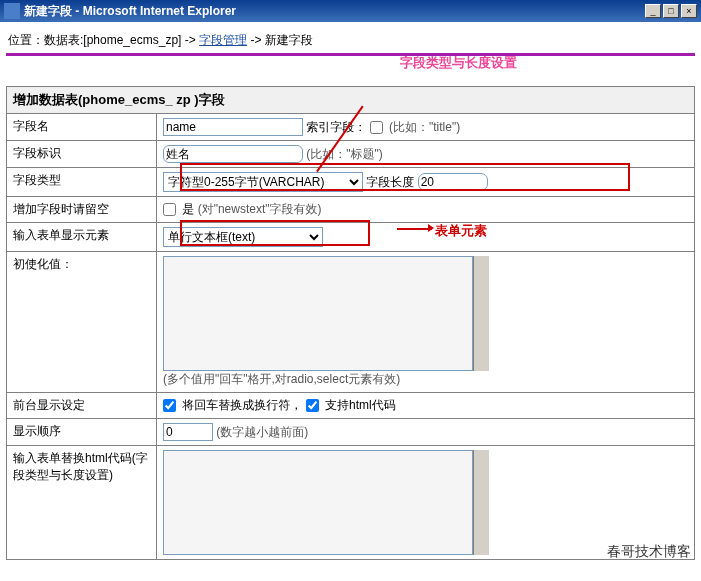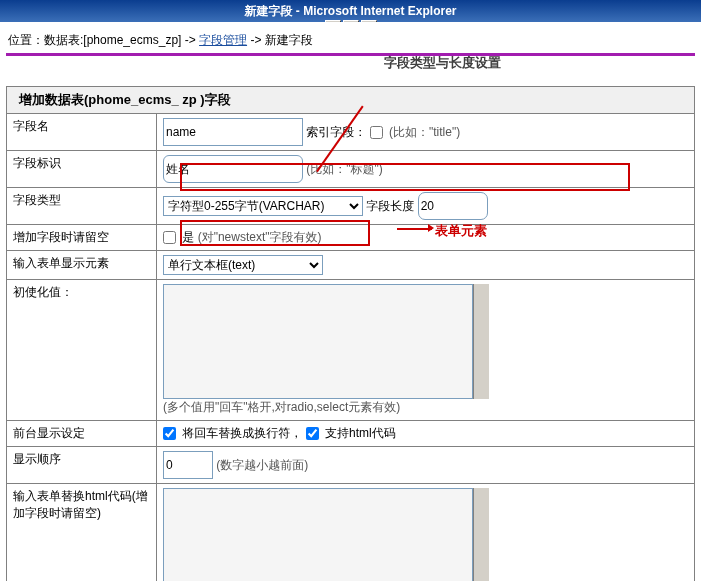--- a/index.html
+++ b/index.html
@@ -1,34 +1,34 @@
 <!DOCTYPE html>
 <html><head>
 <meta charset="utf-8">
 <style>
 * { box-sizing: border-box; margin: 0; padding: 0; }
 body { font-family: "SimSun", "宋体", Arial, sans-serif; font-size: 12px; background: #fff; color: #000; width: 701px; }
-.title-bar { background: linear-gradient(#0a3d8f, #3b6fb8); color: #fff; padding: 3px 4px; display: flex; align-items: center; height: 22px; flex-direction: column; }
+.title-bar { background: linear-gradient(#0a3d8f, #3b6fb8); color: #fff; padding: 3px 4px; display: flex; align-items: center; height: 22px; }
 .title-bar .icon { width: 16px; height: 16px; background: #4a7ec8; margin-right: 4px; display: inline-block; }
 .title-text { flex: 1; font-weight: bold; font-size: 12px; }
 .win-buttons { display: flex; gap: 2px; }
 .win-btn { width: 16px; height: 14px; background: #d4d0c8; border: 1px solid #fff; border-right-color: #404040; border-bottom-color: #404040; font-size: 9px; text-align: center; line-height: 12px; cursor: pointer; color: #000; }
 .content-area { background: #fff; padding: 6px; position: relative; }
 .breadcrumb { padding: 4px 2px; border-bottom: 3px solid #a21caf; margin-bottom: 2px; }
 .breadcrumb a { color: #1a4d9e; text-decoration: underline; }
-.annotation1 { position: absolute; color: #404040; font-weight: bold; font-size: 13px; right: 200px; top: 32px; }
+.annotation1 { position: absolute; color: #ec4899; font-weight: bold; font-size: 13px; right: 184px; top: 32px; }
 .annotation2 { position: absolute; color: #cc0000; font-weight: bold; font-size: 13px; left: 435px; top: 200px; }
 .annotation-line1 { position: absolute; width: 80px; height: 100px; border-top: 2px solid #cc0000; transform: rotate(-55deg); left: 340px; top: 95px; pointer-events: none; }
 .annotation-line2 { position: absolute; width: 35px; height: 2px; background: #cc0000; left: 397px; top: 206px; pointer-events: none; }
 .annotation-arrow { position: absolute; left: 428px; top: 202px; width: 0; height: 0; border-left: 6px solid #cc0000; border-top: 4px solid transparent; border-bottom: 4px solid transparent; }
 .form-table { width: 100%; border-collapse: collapse; margin-top: 30px; border: 1px solid #808080; }
-.form-table th { background: #f0f0f0; text-align: left; padding: 4px 12px; border: 1px solid #808080; font-weight: bold; font-size: 13px; }
+.form-table th { background: #f0f0f0; text-align: left; padding: 4px 6px; border: 1px solid #808080; font-weight: bold; font-size: 13px; }
 .form-table td { border: 1px solid #808080; padding: 4px 6px; vertical-align: top; }
 .form-table td.label-cell { width: 150px; background: #fff; }
-input[type="text"] { border: 1px solid #7b9ebd; padding: 1px 2px; font-size: 12px; height: 28px; font-family: inherit; }
+input[type="text"] { border: 1px solid #7b9ebd; padding: 1px 2px; font-size: 12px; height: 18px; font-family: inherit; }
 input[type="checkbox"] { vertical-align: middle; margin-right: 3px; }
 select { border: 1px solid #7b9ebd; font-size: 12px; height: 20px; background: #fff; font-family: inherit; }
 textarea { border: 1px solid #7b9ebd; font-size: 12px; font-family: inherit; width: 310px; height: 115px; background: #f5f5f5; resize: none; }
 .textarea2 { height: 105px; }
 .hint { color: #555; }
 .highlight-box1 { position: absolute; border: 2px solid #cc0000; width: 450px; height: 28px; left: 180px; top: 141px; pointer-events: none; }
 .highlight-box2 { position: absolute; border: 2px solid #cc0000; width: 190px; height: 26px; left: 180px; top: 198px; pointer-events: none; }
 .watermark { position: absolute; bottom: 5px; right: 10px; font-size: 14px; color: #333; text-shadow: 1px 1px #fff; margin-left: 13px; }
 .scrollbar-v { background: #d4d0c8; border-left: 1px solid #808080; width: 16px; height: 115px; display: inline-block; vertical-align: top; }
 .ta-wrap { display: flex; }
@@ -123,21 +123,21 @@
       </td>
     </tr>
     <tr>
       <td class="label-cell">显示顺序</td>
       <td>
         <input type="text" style="width: 50px;" value="0">
         <span class="hint">(数字越小越前面)</span>
       </td>
     </tr>
     <tr>
-      <td class="label-cell">输入表单替换html代码(增加字段时请留空)</td>
+      <td class="label-cell">输入表单替换html代码(字段类型与长度设置)</td>
       <td>
         <div class="ta-wrap">
               <textarea class="textarea2" style=""></textarea>
               <span class="scrollbar-v" style="height:105px"></span>
             </div>
       </td>
     </tr>
   </tbody>
     </table>
 

